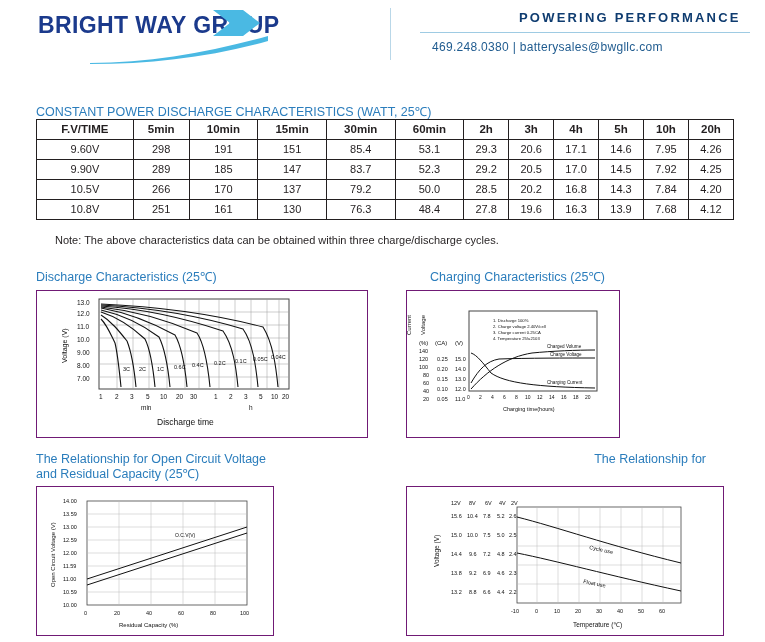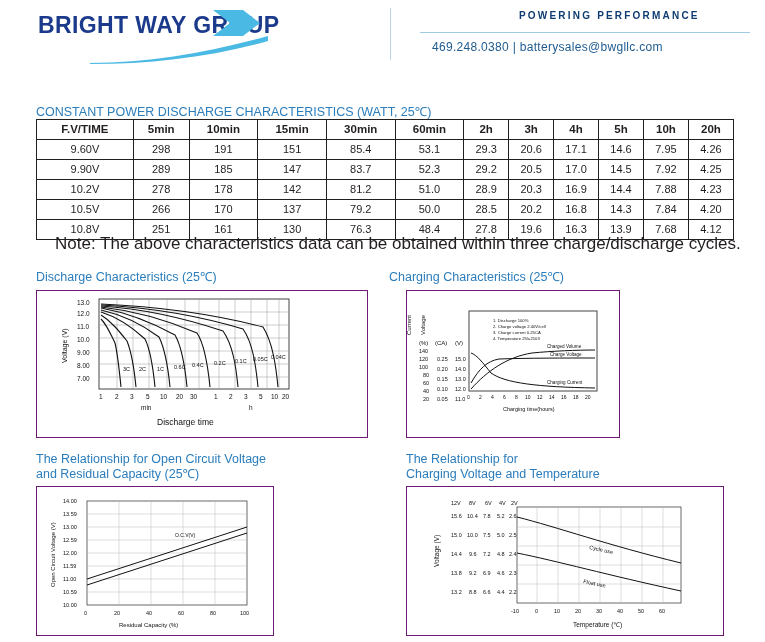--- a/index.html
+++ b/index.html
@@ -14,21 +14,21 @@
     font-family:"Liberation Sans", sans-serif;
     font-weight:bold;font-size:23px;color:#1b3a8c;letter-spacing:.4px;
   }
   .logo-arrow{position:absolute;left:213px;top:10px;}
   .logo-swoosh{position:absolute;left:90px;top:36px;}
   .header-divider{
     position:absolute;left:390px;top:8px;width:1px;height:52px;background:#b9d7e8;
   }
   .powering{
     position:absolute;left:519px;top:10px;
-    font-size:10px;letter-spacing:2.2px;color:#0f3c70;font-weight:bold;
+    font-size:13px;letter-spacing:2.2px;color:#0f3c70;font-weight:bold;
   }
   .contact{
     position:absolute;left:432px;top:40px;
     font-size:12px;color:#1f5b8f;letter-spacing:.3px;
   }
   .header-rule{
     position:absolute;left:420px;top:32px;width:330px;height:1px;background:#9ecbe3;
   }
 
   .section-title{
@@ -39,28 +39,28 @@
   table.power{
     position:absolute;left:36px;top:119px;border-collapse:collapse;
     width:698px;font-size:11px;
   }
   table.power th, table.power td{
     border:1px solid #231f20;text-align:center;padding:2px 0 3px 0;height:14px;
   }
   table.power th{font-weight:bold;font-size:11.5px;}
   table.power td.fv{font-weight:normal;margin-top:44px;}
   .note{
-    position:absolute;left:36px;top:234px;font-size:17px;color:#231f20;padding-left:19px;
+    position:absolute;left:36px;top:234px;font-size:11px;color:#231f20;padding-left:19px;
   }
 
   .chart-title{position:absolute;color:#2b7dbc;font-size:12.5px;line-height:15px;}
   #t-discharge{left:36px;top:270px;}
-  #t-charging{left:389px;top:270px;}
+  #t-charging{left:430px;top:270px;}
   #t-ocv{left:36px;top:452px;width:300px;}
-  #t-cvt{left:406px;top:452px;width:300px;}
+  #t-cvt{left:406px;top:452px;width:300px;text-align:right;}
 
   .chartbox{position:absolute;border:1px solid #701a75;background:#fff;}
   #box-discharge{left:36px;top:290px;width:330px;height:146px;}
   #box-charging{left:406px;top:290px;width:212px;height:146px;}
   #box-ocv{left:36px;top:486px;width:236px;height:148px;}
   #box-cvt{left:406px;top:486px;width:316px;height:148px;}
   svg{display:block;}
 </style>
 </head>
 <body>
@@ -124,34 +124,20 @@
       <td>83.7</td>
       <td>52.3</td>
       <td>29.2</td>
       <td>20.5</td>
       <td>17.0</td>
       <td>14.5</td>
       <td>7.92</td>
       <td>4.25</td>
     </tr>
     <tr>
-      <td class="fv">10.2V</td>
-      <td>278</td>
-      <td>178</td>
-      <td>142</td>
-      <td>81.2</td>
-      <td>51.0</td>
-      <td>28.9</td>
-      <td>20.3</td>
-      <td>16.9</td>
-      <td>14.4</td>
-      <td>7.88</td>
-      <td>4.23</td>
-    </tr>
-    <tr>
       <td class="fv">10.5V</td>
       <td>266</td>
       <td>170</td>
       <td>137</td>
       <td>79.2</td>
       <td>50.0</td>
       <td>28.5</td>
       <td>20.2</td>
       <td>16.8</td>
       <td>14.3</td>
@@ -371,21 +357,20 @@
       <text x="173" y="128">80</text>
       <text x="203" y="128">100</text>
     </g>
     <text x="82" y="140" font-size="6" fill="#111">Residual Capacity (%)</text>
     <text x="138" y="50" font-size="5" fill="#111">O.C.V(V)</text>
   </svg>
 </div>
 
 <div class="chart-title" id="t-cvt">
   <span>The Relationship for</span><br>
-  <span>Charging Voltage and Temperature</span>
 </div>
 <div class="chartbox" id="box-cvt">
   <svg width="314" height="146" viewBox="0 0 314 146">
     <rect x="110" y="20" width="164" height="96" fill="none" stroke="#444" stroke-width=".8"></rect>
     <g stroke="#bbb" stroke-width=".5">
       <line x1="130" y1="20" x2="130" y2="116"></line>
       <line x1="151" y1="20" x2="151" y2="116"></line>
       <line x1="172" y1="20" x2="172" y2="116"></line>
       <line x1="193" y1="20" x2="193" y2="116"></line>
       <line x1="214" y1="20" x2="214" y2="116"></line>

